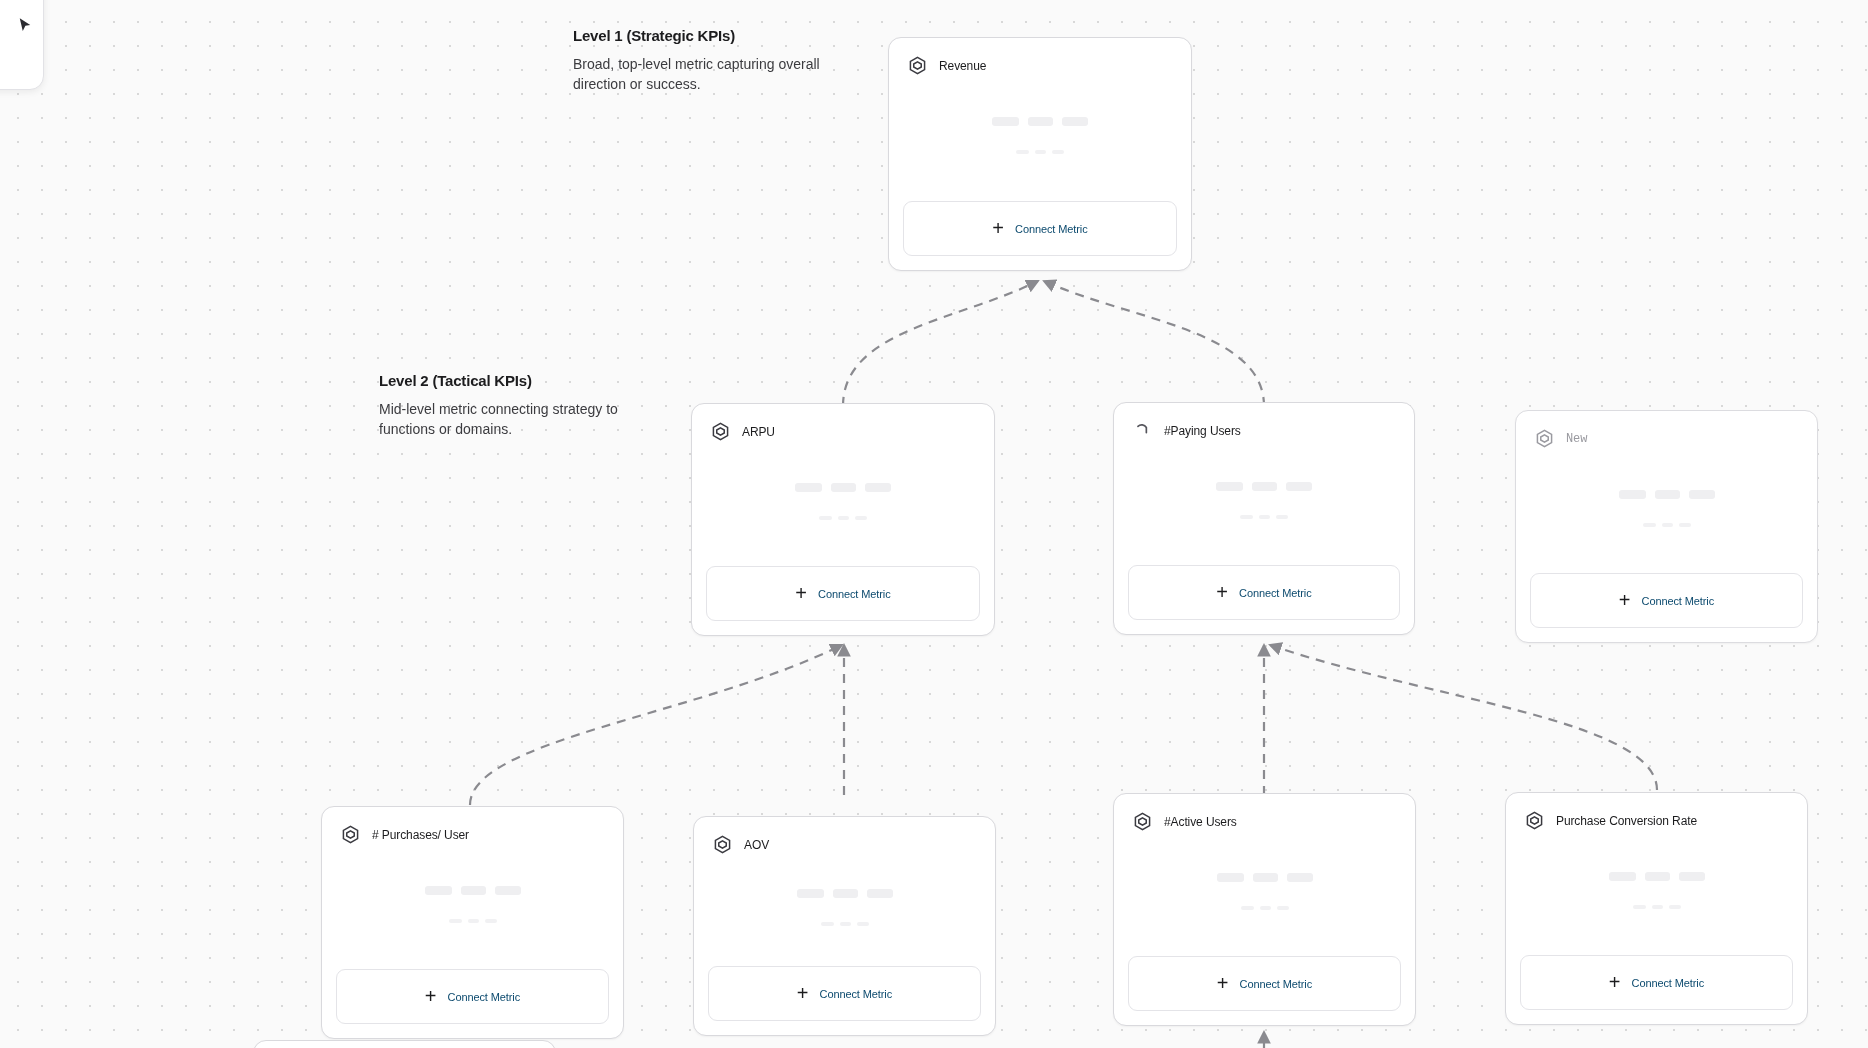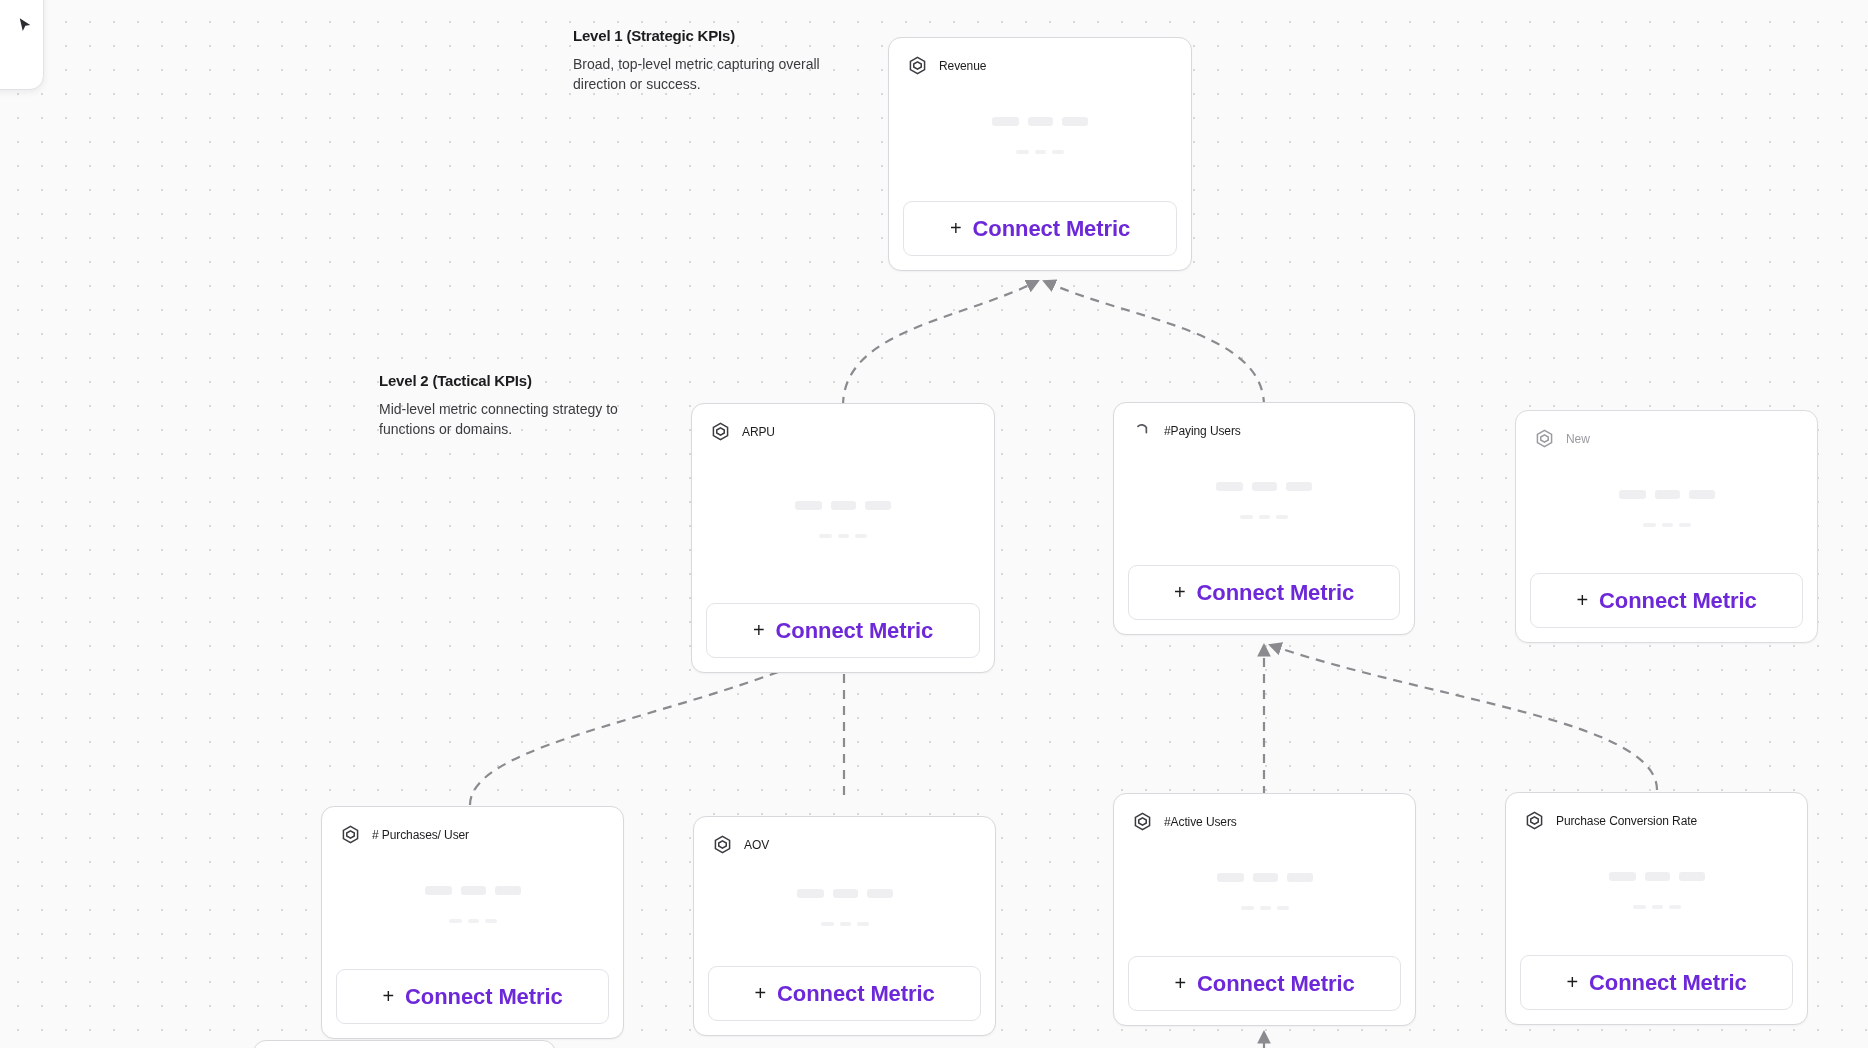--- a/index.html
+++ b/index.html
@@ -45,21 +45,21 @@
   .card-head {
     display: flex; align-items: center; gap: 11px;
     padding: 17px 18px 0 18px;
   }
   .hex-icon { width: 21px; height: 21px; flex: 0 0 21px; display:block; }
   .spin-icon { width: 21px; height: 21px; flex: 0 0 21px; display:block; }
   .card-title {
     font-size: 12px; font-weight: 500; color: #1c1c1e;
     letter-spacing: -0.1px; white-space: nowrap;
   }
-  .card.dim .card-title { color: #9a9aa0; }
+  .card.dim .card-title { color: #9a9aa0; font-family: Liberation Mono, monospace; }
   .card-body {
     flex: 1 1 auto; position: relative;
     display: flex; flex-direction: column;
     align-items: center; justify-content: center;
     gap: 24px;
     padding-bottom: 6px;
   }
   .skel-row { display: flex; gap: 9px; }
   .skel { background: #efeff1; border-radius: 3px; height: 9px; }
   .skel.w1 { width: 27px; }
@@ -78,21 +78,21 @@
     border-radius: 9px;
     background: #fff;
     display: flex; align-items: center; justify-content: center;
     gap: 11px;
     cursor: pointer;
   }
   .connect-btn .plus {
     font-size: 20px; line-height: 1; color: #1c1c1e; font-weight: 400;
     display:block; margin-top: -2px;
   }
-  .connect-label { font-size: 22px; font-weight: 700; color: #6d28d9; letter-spacing: -0.1px; }
+  .connect-label { font-size: 11px; font-weight: 400; color: #0c4a6e; letter-spacing: -0.1px; }
 
   
   #corner-panel {
     position: absolute;
     left: -58px; top: -40px;
     width: 102px; height: 130px;
     background: #fff;
     border: 1.3px solid #e2e2e6;
     border-radius: 14px;
     box-shadow: 0 2px 7px rgba(16,16,20,0.07);
@@ -173,21 +173,21 @@
         <span class="skel w2"></span>
         <span class="skel w3"></span>
       </div>
     </div>
     <div class="connect-btn">
       <span class="plus">+</span>
       <span class="connect-label">Connect Metric</span>
     </div>
   </div>
 
-  <div class="card" style="left:691px; top:403px; width:304px; height:270px;">
+  <div class="card" style="left:691px; top:403px; width:304px; height:233px;">
     <div class="card-head">
       <span class="hex-icon">
         <svg viewBox="0 0 24 24" width="21" height="21" fill="none" stroke="#3a3a40" stroke-width="1.7">
           <path d="M12 2.6 20.1 7.3 20.1 16.7 12 21.4 3.9 16.7 3.9 7.3 Z"></path>
           <path d="M12 7.8 16.3 10.3 16.3 13.7 12 16.2 7.7 13.7 7.7 10.3 Z"></path>
         </svg>
       </span>
       <span class="card-title">ARPU</span>
     </div>
     <div class="card-body">

